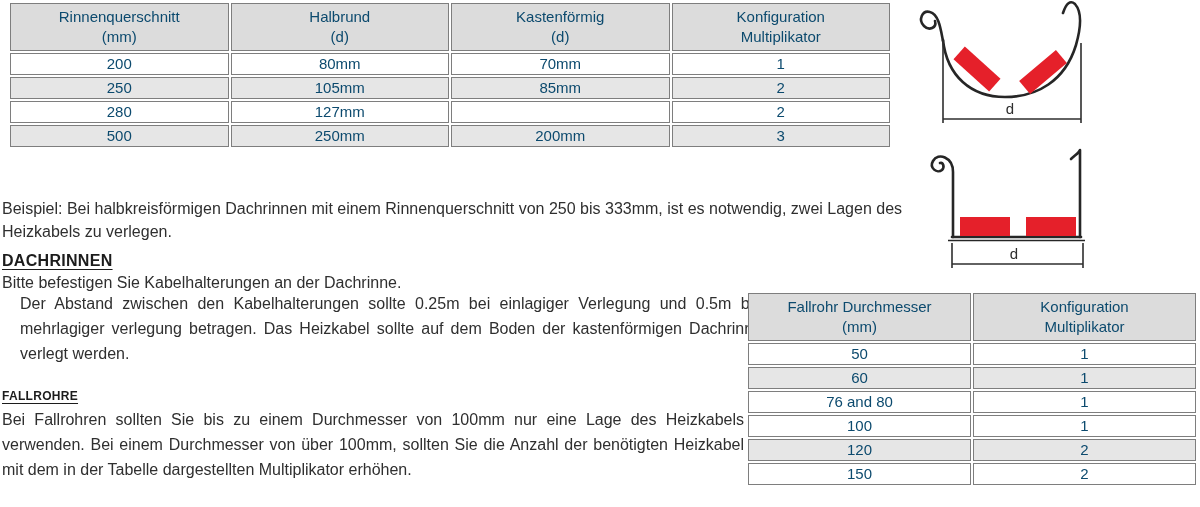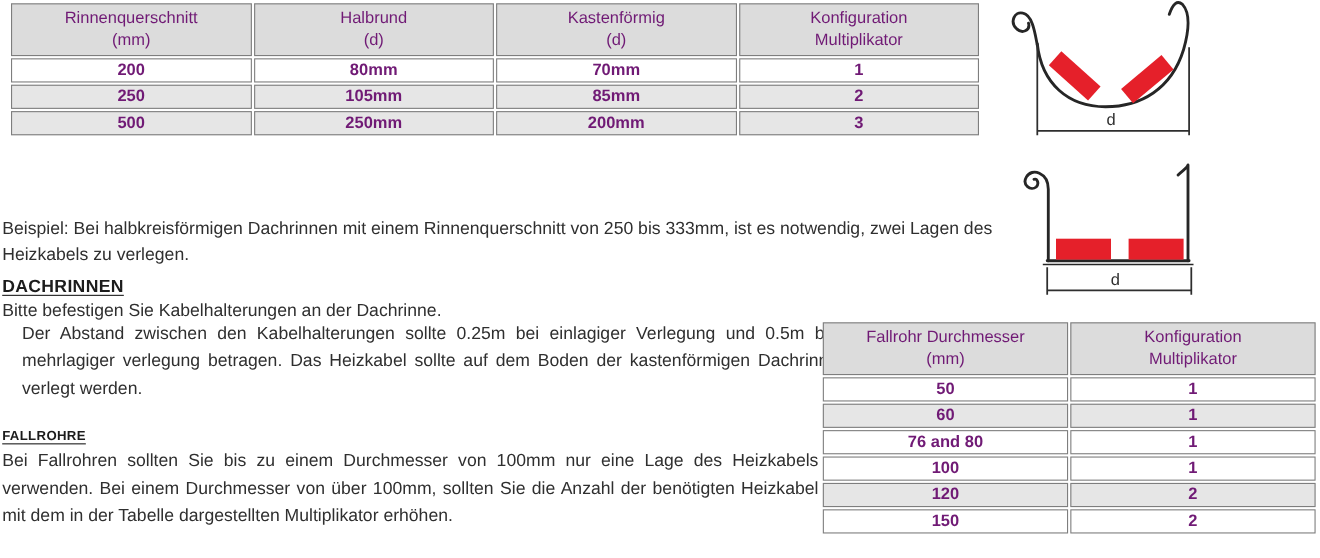--- a/index.html
+++ b/index.html
@@ -4,25 +4,25 @@
 <style>
   html,body { margin:0; padding:0; background:#ffffff; }
   .page {
     position:relative; width:1200px; height:507px; background:#ffffff;
     font-family:"Liberation Sans", sans-serif; color:#333333; overflow:hidden;
   }
 
   
   table {
     border-collapse:separate; border-spacing:2px;
-    font-size:15px; color:#701a75; table-layout:fixed;
+    font-size:15px; color:#0c4a6e; table-layout:fixed;
   }
   th, td {
     border:1px solid #7e7e7e; text-align:center;
-    padding:0 0; overflow:hidden; white-space:nowrap;font-weight:bold;
+    padding:0 0; overflow:hidden; white-space:nowrap;
   }
   th { background:#dcdcdc; font-weight:normal; line-height:1.32; padding:3px 4px; }
   th span { display:block; }
   td { height:20px; background:#ffffff; }
   tr.alt td { background:#e6e6e6; }
 
   #table1 { position:absolute; left:8px;  top:1px;   width:884px; }
   #table2 { position:absolute; left:746px; top:291px; width:452px; }
 
   
@@ -74,20 +74,26 @@
       <tr>
         <td>200</td>
         <td>80mm</td>
         <td>70mm</td>
         <td>1</td>
       </tr>
       <tr class="alt">
         <td>250</td>
         <td>105mm</td>
         <td>85mm</td>
+        <td>2</td>
+      </tr>
+      <tr>
+        <td>280</td>
+        <td>127mm</td>
+        <td></td>
         <td>2</td>
       </tr>
       <tr class="alt">
         <td>500</td>
         <td>250mm</td>
         <td>200mm</td>
         <td>3</td>
       </tr>
     </tbody>
   </table>

